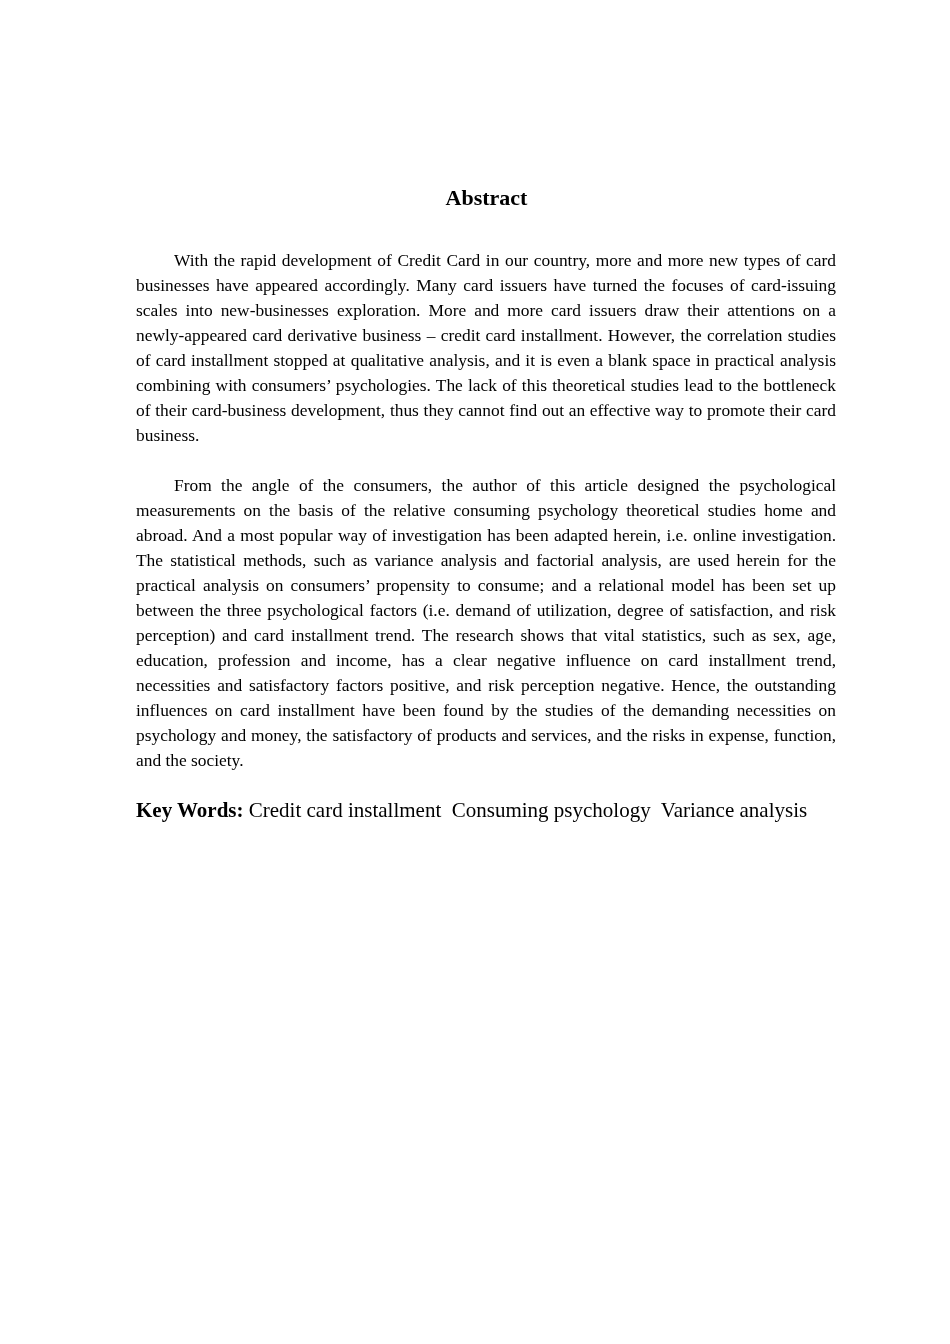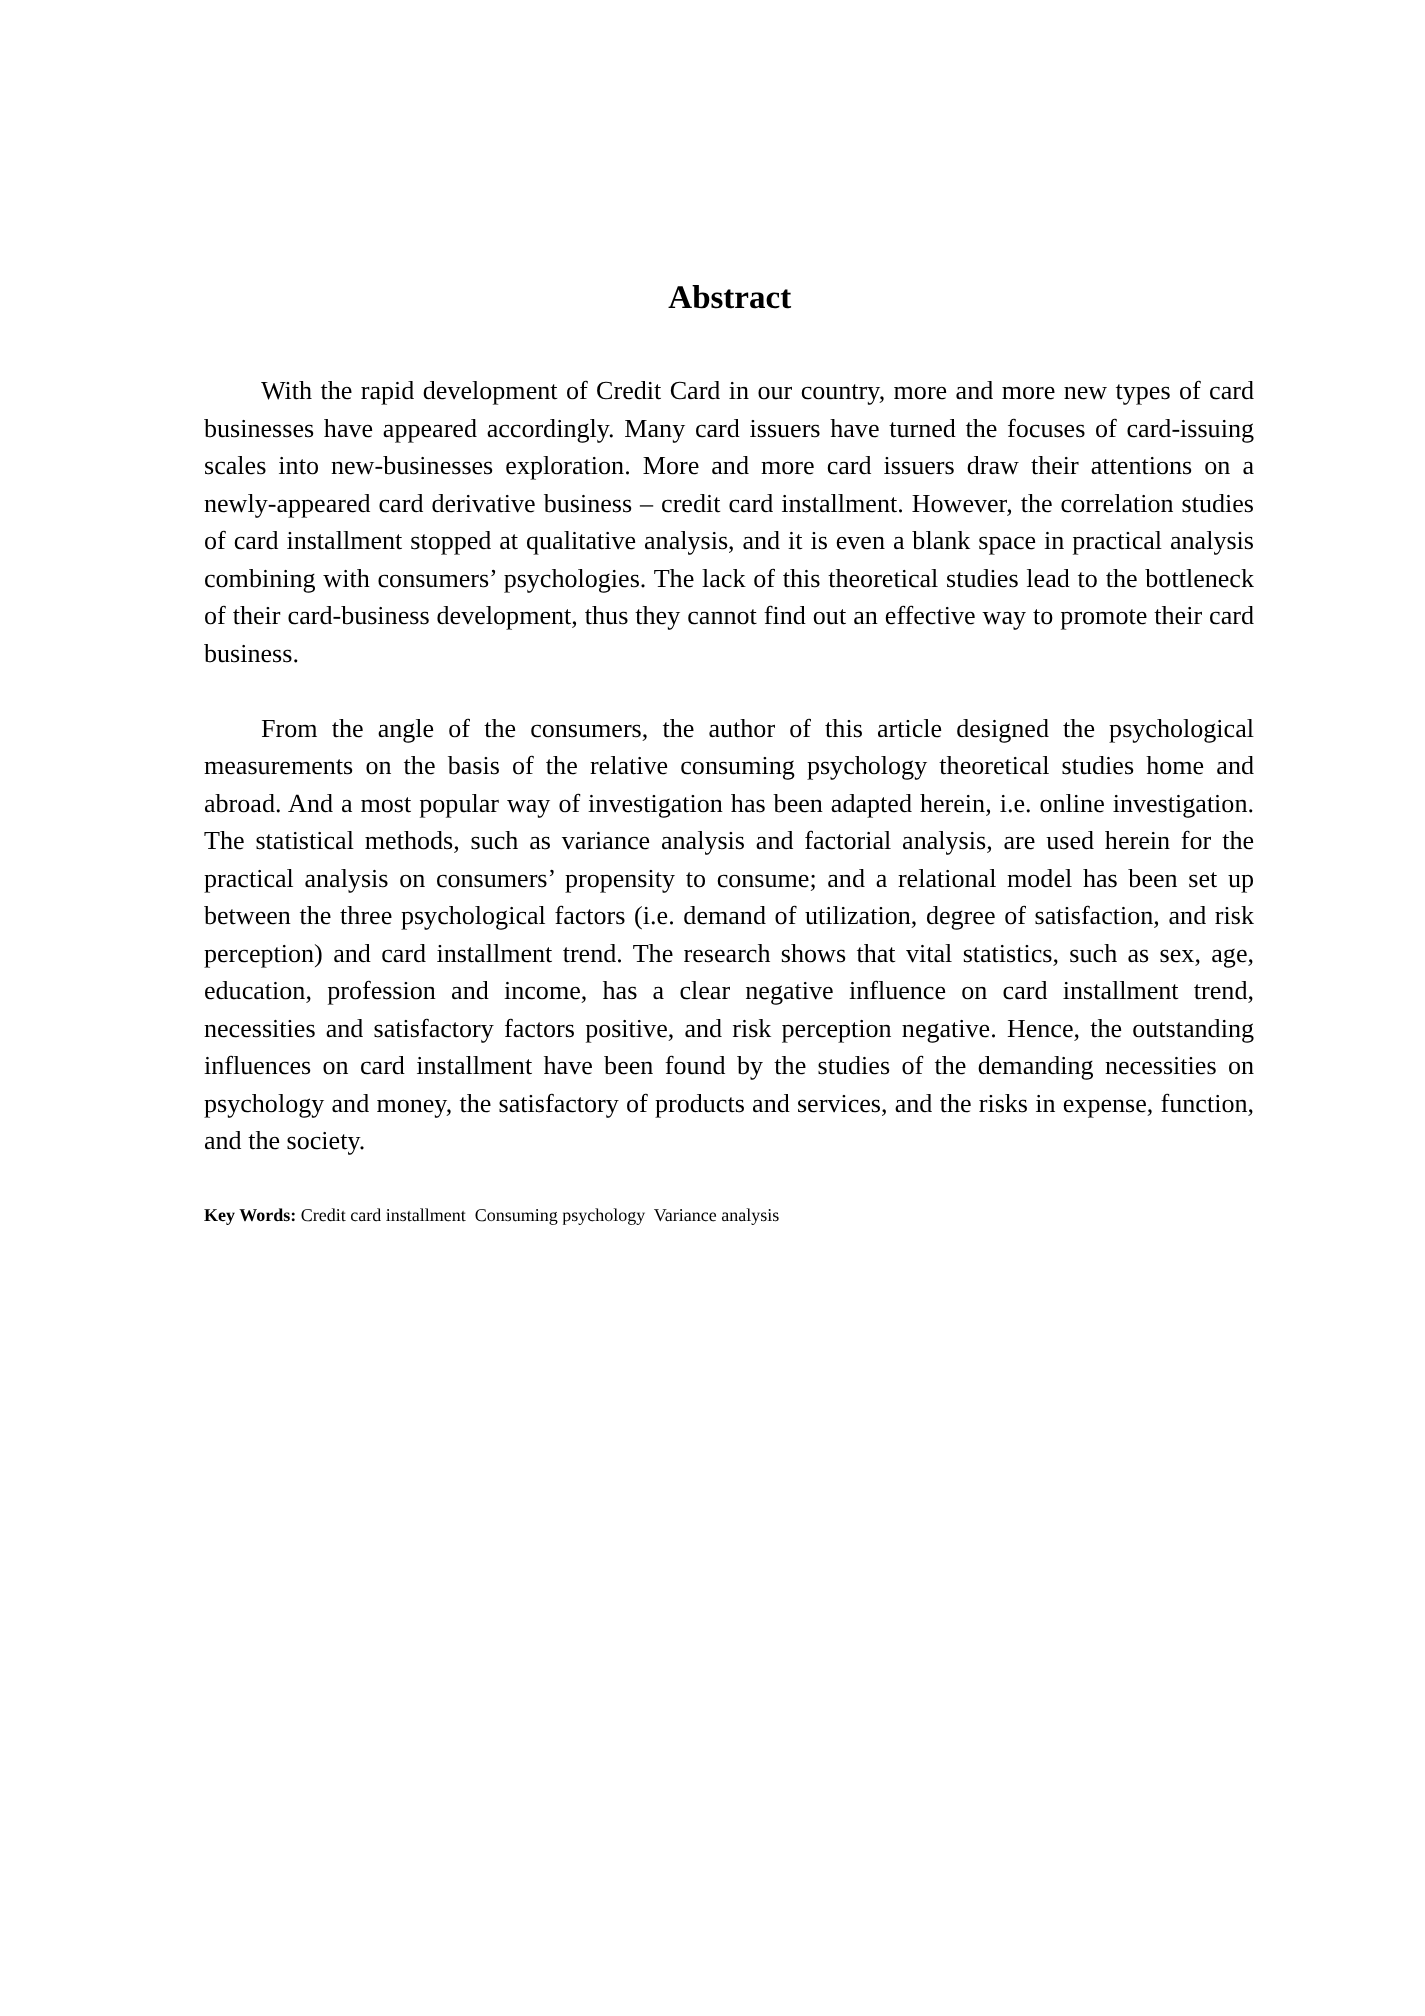--- a/index.html
+++ b/index.html
@@ -41,21 +41,21 @@
       top: 248px;
     }
     .para {
       font-size: 17.4px;
       line-height: 25px;
       text-align: justify;
       text-indent: 38px;
       margin: 0 0 25px 0;
     }
     .keywords {
-      font-size: 12px;
+      font-size: 21px;
       line-height: 25px;
       margin: 0;
       white-space: pre;
     }
     .kw-label {
       font-weight: bold;
     }
   </style>
 </head>
 <body>

